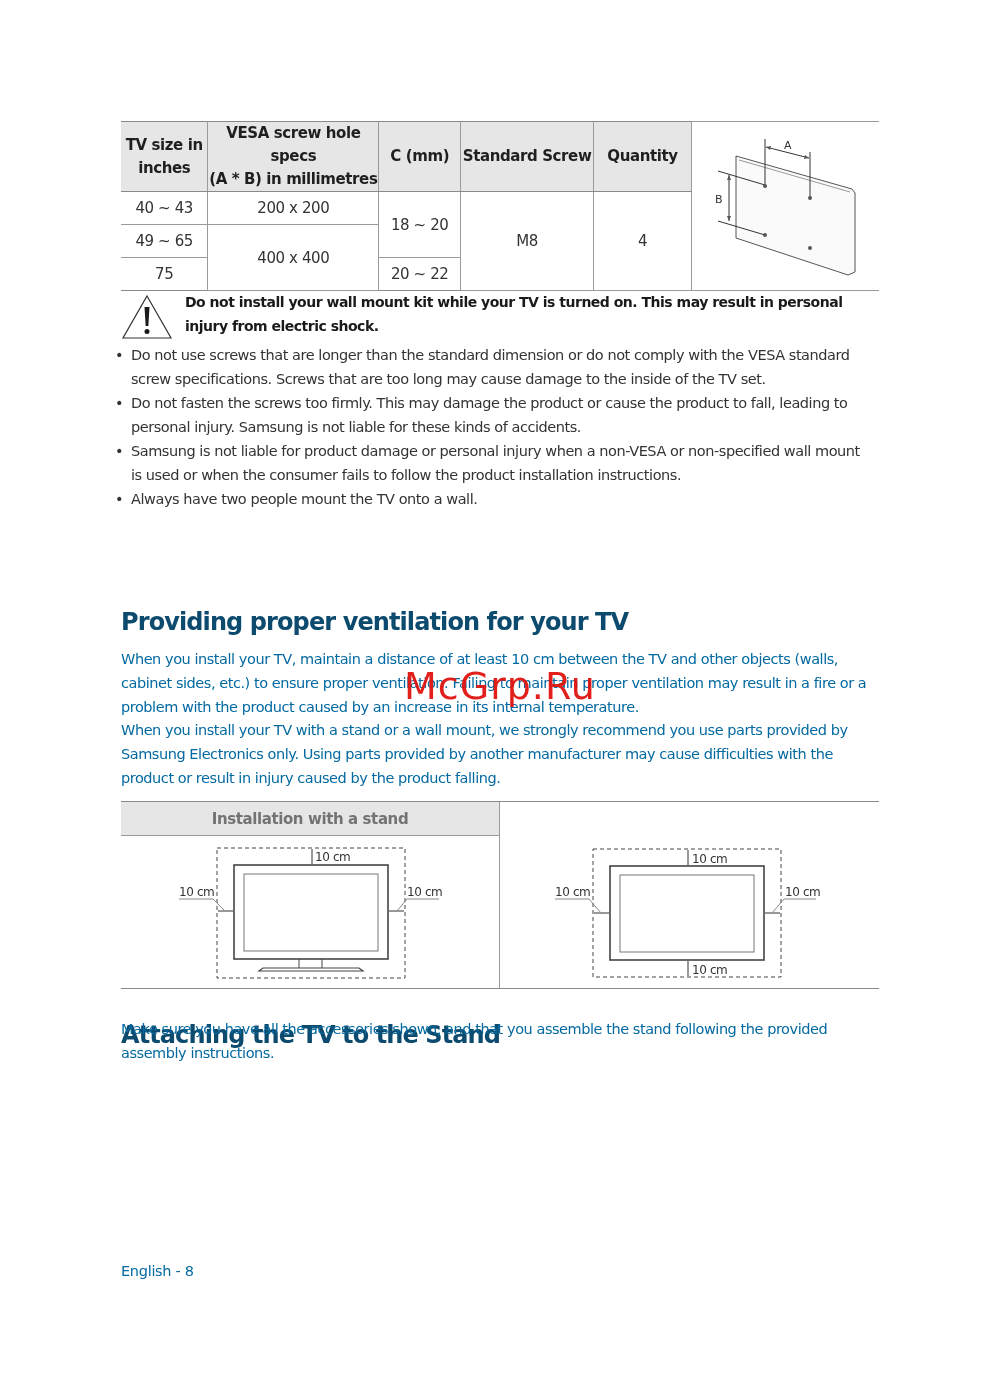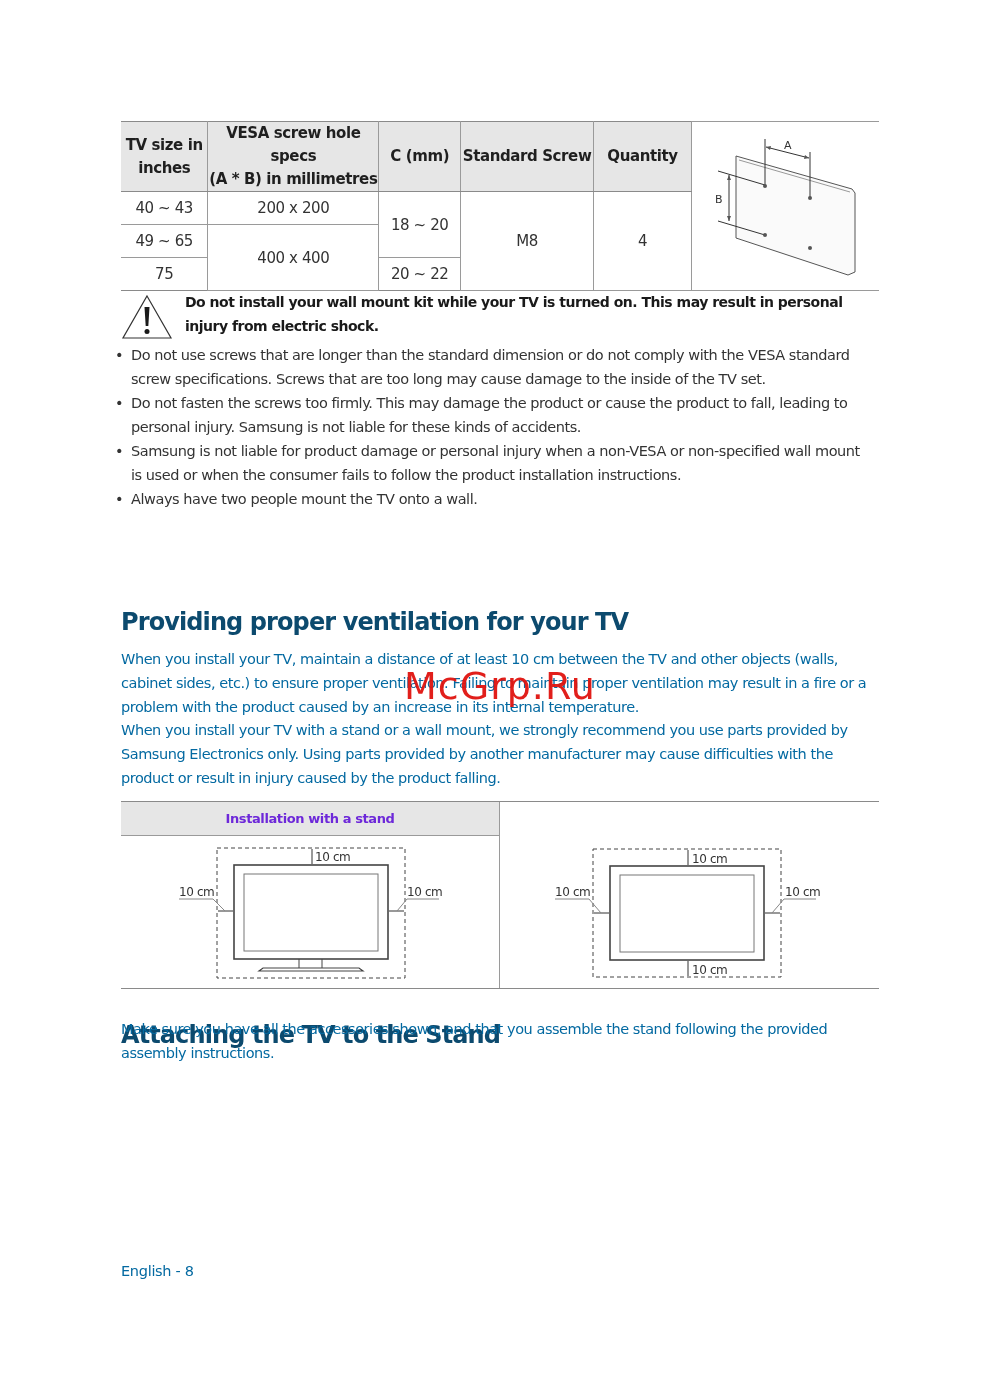--- a/index.html
+++ b/index.html
@@ -21,21 +21,21 @@
 
     .bullets { left: 115px; top: 343px; width: 750px; list-style: none; font-size: 14.5px; line-height: 24px; color: #333; letter-spacing: -0.45px; }
     .bullets li { position: relative; padding-left: 16px; }
     .bullets li::before { content: "•"; position: absolute; left: 0; top: 0; color: #333; }
 
     .h2 { font-size: 24px; font-weight: bold; color: #0c4a6e; letter-spacing: -0.9px; }
     .para { font-size: 14.5px; line-height: 24px; color: #0369a1; letter-spacing: -0.45px; width: 760px; }
 
     
     .install { left: 121px; top: 801px; width: 758px; height: 188px; border-top: 1.5px solid #8a8a8a; border-bottom: 1.5px solid #8a8a8a; }
-    .install .hdr { position: absolute; top: 0; height: 34px; background: #e6e6e6; border-bottom: 1px solid #9a9a9a; font-size: 13px; font-weight: bold; color: #6d28d9; text-align: center; line-height: 34px; letter-spacing: -0.4px; }
+    .install .hdr { position: absolute; top: 0; height: 34px; background: #e6e6e6; border-bottom: 1px solid #9a9a9a; font-size: 15px; font-weight: bold; color: #737373; text-align: center; line-height: 34px; letter-spacing: -0.4px; }
     .install .vline { position: absolute; left: 378px; top: 0; bottom: 0; width: 1px; background: #9a9a9a; }
     .cm { font-size: 12px; fill: #333; letter-spacing: -0.4px; font-family: "DejaVu Sans", sans-serif; }
 
     .watermark { left: 404px; top: 664px; font-size: 38px; color: #e0140f; font-family: "DejaVu Sans", sans-serif; letter-spacing: 1px; opacity: 0.95; }
     .footer { left: 121px; top: 1263px; font-size: 14.5px; color: #0369a1; letter-spacing: -0.3px; }
   </style>
 </head>
 <body>
 
 <table class="spec-table">

